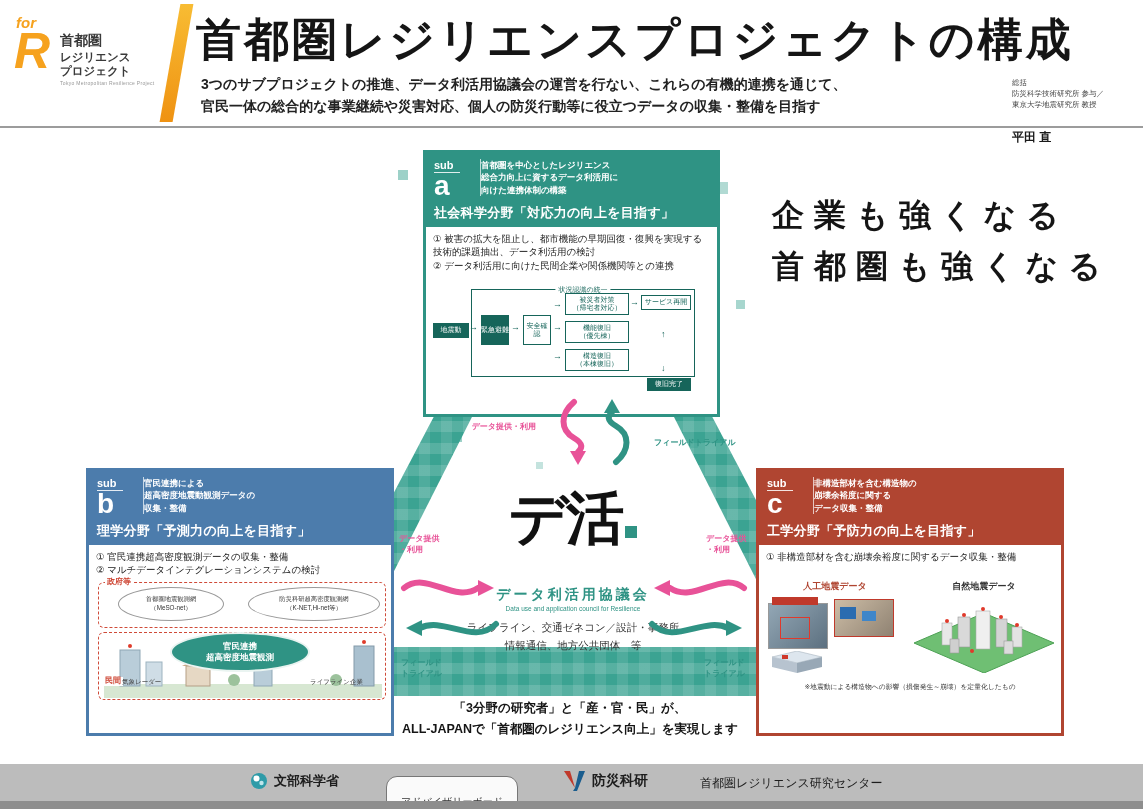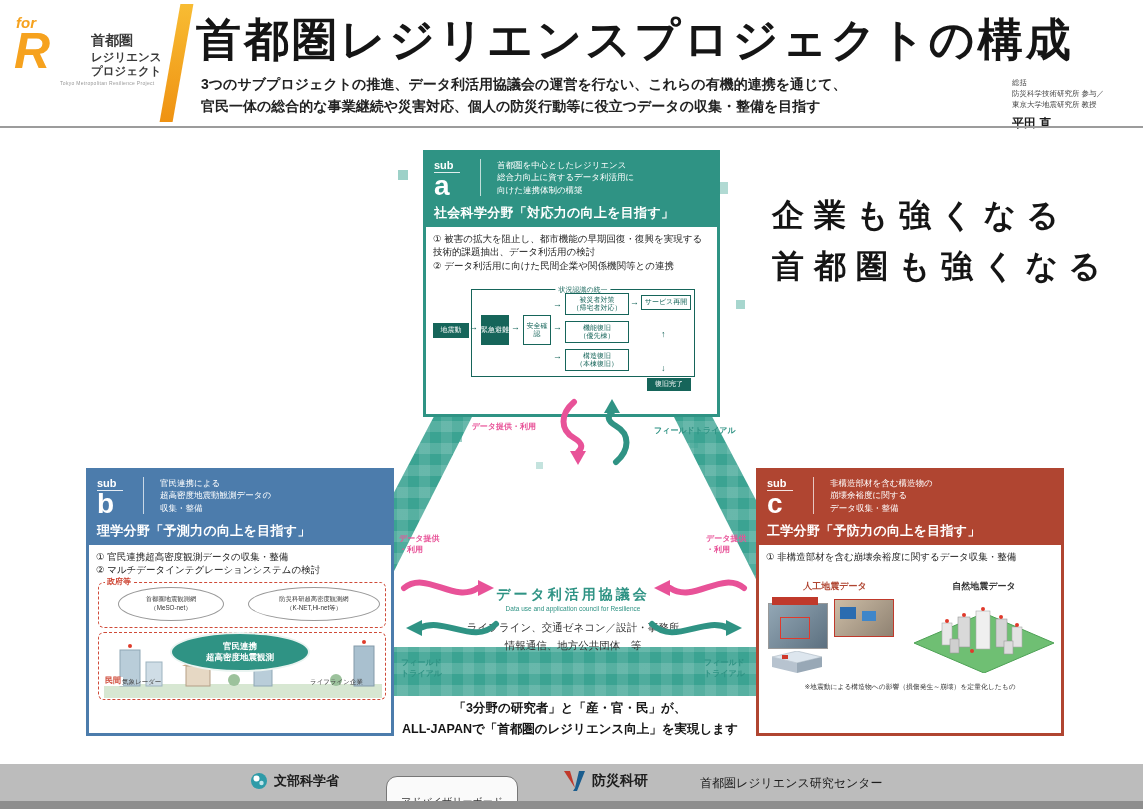--- a/index.html
+++ b/index.html
@@ -4,28 +4,28 @@
 <style>
   * { margin:0; padding:0; box-sizing:border-box; }
   body { background:#e8e8e8; font-family:"Liberation Sans","DejaVu Sans",sans-serif; }
   .page { position:relative; width:1143px; height:809px; background:#fff; overflow:hidden; margin:0 auto; }
   .pre { white-space:pre-line; }
 
   
   .logo { position:absolute; left:14px; top:14px; width:152px; height:104px; }
   .logo-for { position:absolute; left:2px; top:0px; color:#F6A21E; font-style:italic; font-weight:800; font-size:15px; }
   .logo-r { position:absolute; left:0px; top:12px; color:#F6A21E; font-weight:800; font-style:italic; font-size:50px; line-height:1; }
-  .logo-lines { position:absolute; left:46px; top:18px; color:#3a3a3a; font-weight:800; line-height:1.25;margin-left:31px; }
+  .logo-lines { position:absolute; left:46px; top:18px; color:#3a3a3a; font-weight:800; line-height:1.25; }
   .logo-line1 { font-size:14px; } .logo-line2, .logo-line3 { font-size:11.5px; }
   .logo-caption { position:absolute; left:46px; top:66px; font-size:5px; color:#999; letter-spacing:0.3px; }
   .stripe { position:absolute; left:170px; top:4px; width:13px; height:118px; background:linear-gradient(180deg,#F8BC33,#EF9212); transform:skewX(-10deg); }
   .h-title { position:absolute; left:196px; top:10px; font-size:45px; font-weight:900; color:#151515; letter-spacing:3px; white-space:nowrap; }
   .h-sub { position:absolute; left:201px; top:74px; font-size:14px; font-weight:700; color:#222; line-height:1.55; }
   .h-pi { position:absolute; left:1012px; top:78px; width:128px; font-size:7.5px; color:#444; line-height:1.45; }
-  .h-pi-name { font-size:12px; font-weight:700; color:#1a1a1a; margin-top:4px; }
+  .h-pi-name { font-size:12px; font-weight:700; color:#1a1a1a; margin-top:18px; }
   .h-rule { position:absolute; left:0; top:126px; width:1143px; height:2px; background:#9c9c9c; }
 
   
   .triangle { position:absolute; left:287px; top:152px; width:572px; height:544px; clip-path:polygon(50% 0,100% 100%,0 100%); }
   .tri-fill { position:absolute; inset:0; background:#3BA392; }
   .tri-checker { position:absolute; inset:0;
     background-image:repeating-linear-gradient(0deg, rgba(255,255,255,.14) 0 11px, transparent 11px 22px),
                      repeating-linear-gradient(90deg, rgba(255,255,255,.10) 0 11px, transparent 11px 22px); }
   .tri-inner { position:absolute; inset:0; background:#fff; clip-path:polygon(50% 12%,88% 91%,12% 91%); }
   .pix { position:absolute; background:#3BA392; }
@@ -37,21 +37,21 @@
   .subbox { position:absolute; border:3px solid; background:#fff; }
   .sb-a { left:423px; top:150px; width:297px; height:267px; border-color:#2F9384; }
   .sb-b { left:86px;  top:468px; width:308px; height:268px; border-color:#4C7CAC; }
   .sb-c { left:756px; top:468px; width:308px; height:268px; border-color:#B04531; }
   .sb-head { color:#fff; padding:6px 8px 5px; }
   .sb-a .sb-head { background:#2F9384; } .sb-b .sb-head { background:#4C7CAC; } .sb-c .sb-head { background:#B04531; }
   .sb-headrow { display:flex; align-items:flex-start; }
   .sb-tag { width:46px; flex:0 0 auto; }
   .sb-word { font-size:11px; font-weight:700; line-height:1.1; border-bottom:1px solid rgba(255,255,255,.85); width:26px; padding-bottom:1px; }
   .sb-letter { font-size:28px; font-weight:800; line-height:0.95; }
-  .sb-desc { font-size:8.5px; line-height:1.45; border-left:1px solid rgba(255,255,255,.7); padding-left:16px; }
+  .sb-desc { font-size:8.5px; line-height:1.45; border-left:1px solid rgba(255,255,255,.7); padding-left:0;font-weight:bold; }
   .sb-field { font-size:13px; font-weight:800; margin-top:4px; letter-spacing:0.3px; }
   .sb-body { padding:5px 7px; }
   .sb-points { font-size:9.5px; line-height:1.45; color:#222; }
 
   
   .flow { position:relative; height:116px; margin-top:4px; }
   .fouter { position:absolute; left:38px; top:12px; width:224px; height:88px; border:1px solid #16655A; }
   .fouter-label { position:absolute; left:50%; top:-5px; transform:translateX(-50%); background:#fff; padding:0 3px; font-size:7px; color:#16655A; white-space:nowrap; }
   .fnode { position:absolute; display:flex; align-items:center; justify-content:center; text-align:center; font-size:7px; line-height:1.2; white-space:pre-line; }
   .fnode.fill { background:#16655A; color:#fff; }
@@ -306,35 +306,36 @@
             <circle cx="87" cy="22" r="2" fill="#e0392b"></circle>
             <circle cx="103" cy="30" r="2" fill="#e0392b"></circle>
             <circle cx="58" cy="56" r="2" fill="#e0392b"></circle>
           </svg>
         </div>
       </div>
       <div class="c-note">※地震動による構造物への影響（損傷発生～崩壊）を定量化したもの</div>
     </div>
   </div>
 
+  <div class="dkatsu"><span>デ活</span><span class="dkatsu-dot"></span></div>
   <div class="council-name">データ利活用協議会</div>
   <div class="council-en">Data use and application council for Resilience</div>
   <div class="council-members">
     <div>ライフライン、交通ゼネコン／設計・事務所</div>
     <div>情報通信、地方公共団体　等</div>
   </div>
 
   <svg class="arr" style="left:540px;top:398px" width="110" height="70">
     <path d="M34 4 C 20 16, 20 32, 34 40 C 44 46, 42 50, 38 54" stroke="#E85298" stroke-width="6" fill="none" stroke-linecap="round"></path>
     <polygon points="30,53 46,53 38,67" fill="#E85298"></polygon>
     <path d="M76 64 C 90 52, 90 36, 76 28 C 66 22, 68 18, 72 14" stroke="#2F9384" stroke-width="6" fill="none" stroke-linecap="round"></path>
     <polygon points="64,15 80,15 72,1" fill="#2F9384"></polygon>
   </svg>
   <div class="alabel pinkc" style="left:448px;top:422px;width:88px;text-align:right">データ提供・利用</div>
-  <div class="alabel tealc" style="left:654px;top:426px">フィールドトライアル</div>
+  <div class="alabel tealc" style="left:654px;top:438px">フィールドトライアル</div>
 
   <svg class="arr" style="left:398px;top:562px" width="104" height="92">
     <path d="M6 26 C 28 8, 56 42, 80 26" stroke="#E85298" stroke-width="6" fill="none" stroke-linecap="round"></path>
     <polygon points="80,18 80,34 96,26" fill="#E85298"></polygon>
     <path d="M98 62 C 76 84, 46 54, 22 66" stroke="#2F9384" stroke-width="6" fill="none" stroke-linecap="round"></path>
     <polygon points="24,58 24,74 8,66" fill="#2F9384"></polygon>
   </svg>
   <div class="alabel pinkc pre" style="left:399px;top:534px">データ提供
 ・利用</div>
   <div class="alabel tealc pre" style="left:401px;top:658px">フィールド

